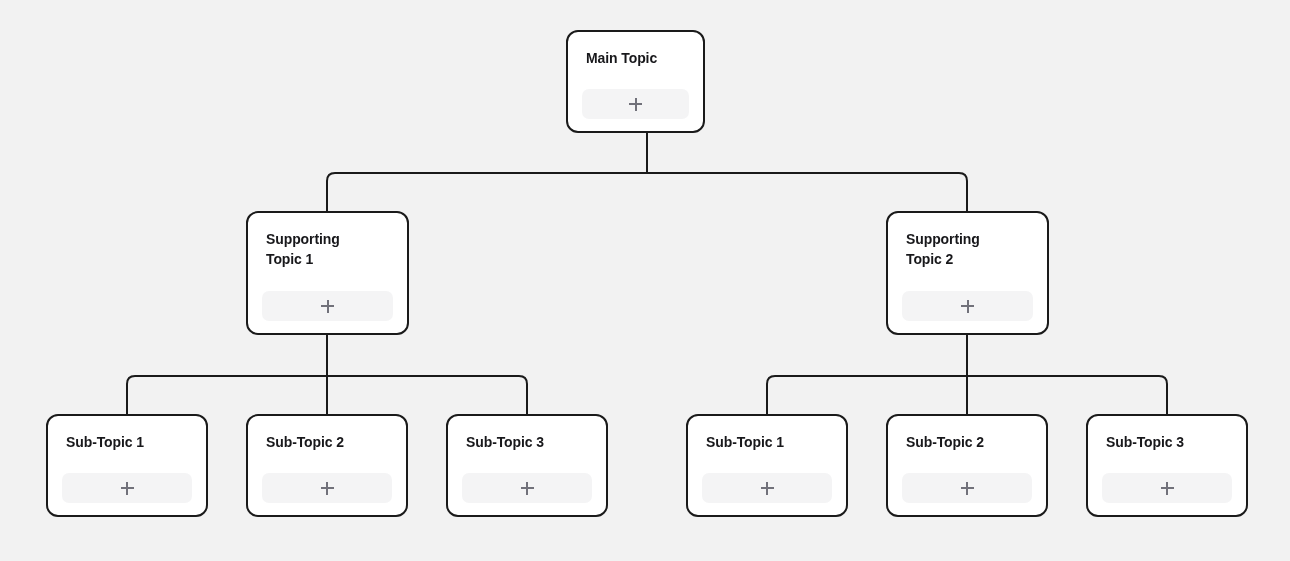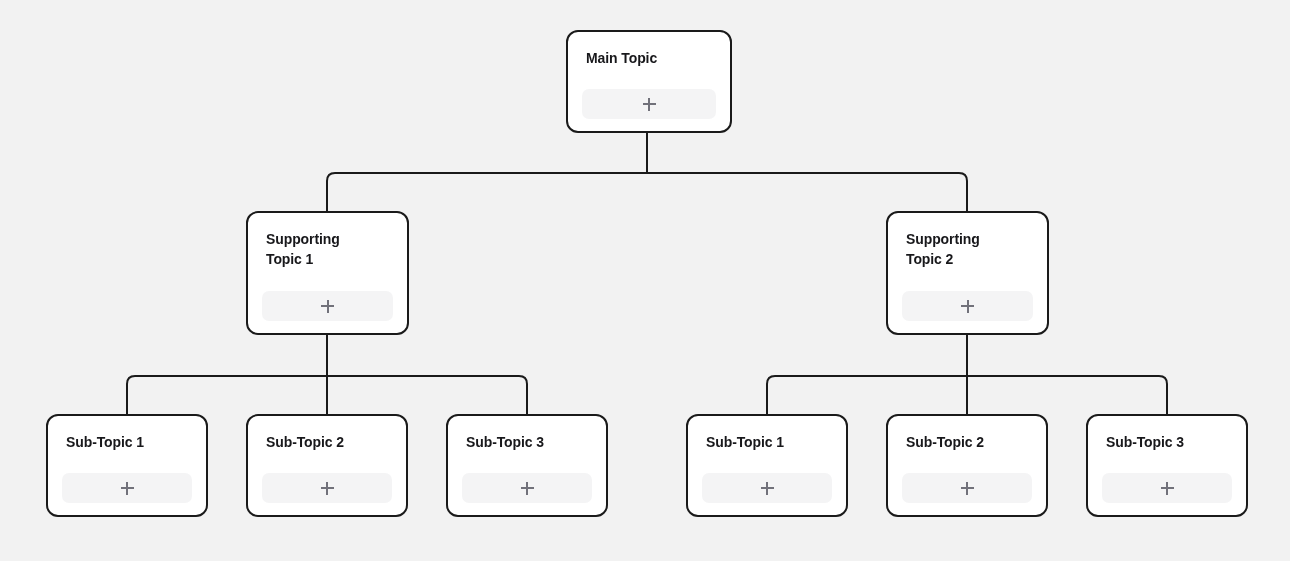--- a/index.html
+++ b/index.html
@@ -95,21 +95,21 @@
 
   <svg id="connectors" viewBox="0 0 1290 561" xmlns="http://www.w3.org/2000/svg">
       <path d="M 647 133 L 647 173" fill="none" stroke="#1a1a1a" stroke-width="2" stroke-linecap="butt"></path>
       <path d="M 327 211 L 327 181 Q 327 173 335 173 L 959 173 Q 967 173 967 181 L 967 211" fill="none" stroke="#1a1a1a" stroke-width="2" stroke-linecap="butt"></path>
       <path d="M 127 414 L 127 384 Q 127 376 135 376 L 519 376 Q 527 376 527 384 L 527 414" fill="none" stroke="#1a1a1a" stroke-width="2" stroke-linecap="butt"></path>
       <path d="M 327 335 L 327 414" fill="none" stroke="#1a1a1a" stroke-width="2" stroke-linecap="butt"></path>
       <path d="M 767 414 L 767 384 Q 767 376 775 376 L 1159 376 Q 1167 376 1167 384 L 1167 414" fill="none" stroke="#1a1a1a" stroke-width="2" stroke-linecap="butt"></path>
       <path d="M 967 335 L 967 414" fill="none" stroke="#1a1a1a" stroke-width="2" stroke-linecap="butt"></path>
     </svg>
 
-  <div class="node" style="left: 566px; top: 30px; width: 166px; height: 103px;">
+  <div class="node" style="left: 566px; top: 30px; width: 139px; height: 103px;">
     <div class="node-title">Main Topic</div>
     <button class="add-btn">
       <span class="plus-icon"></span>
     </button>
   </div>
 
   <div class="node" style="left: 246px; top: 211px; width: 163px; height: 124px;">
     <div class="node-title">Supporting
 Topic 1</div>
     <button class="add-btn">

